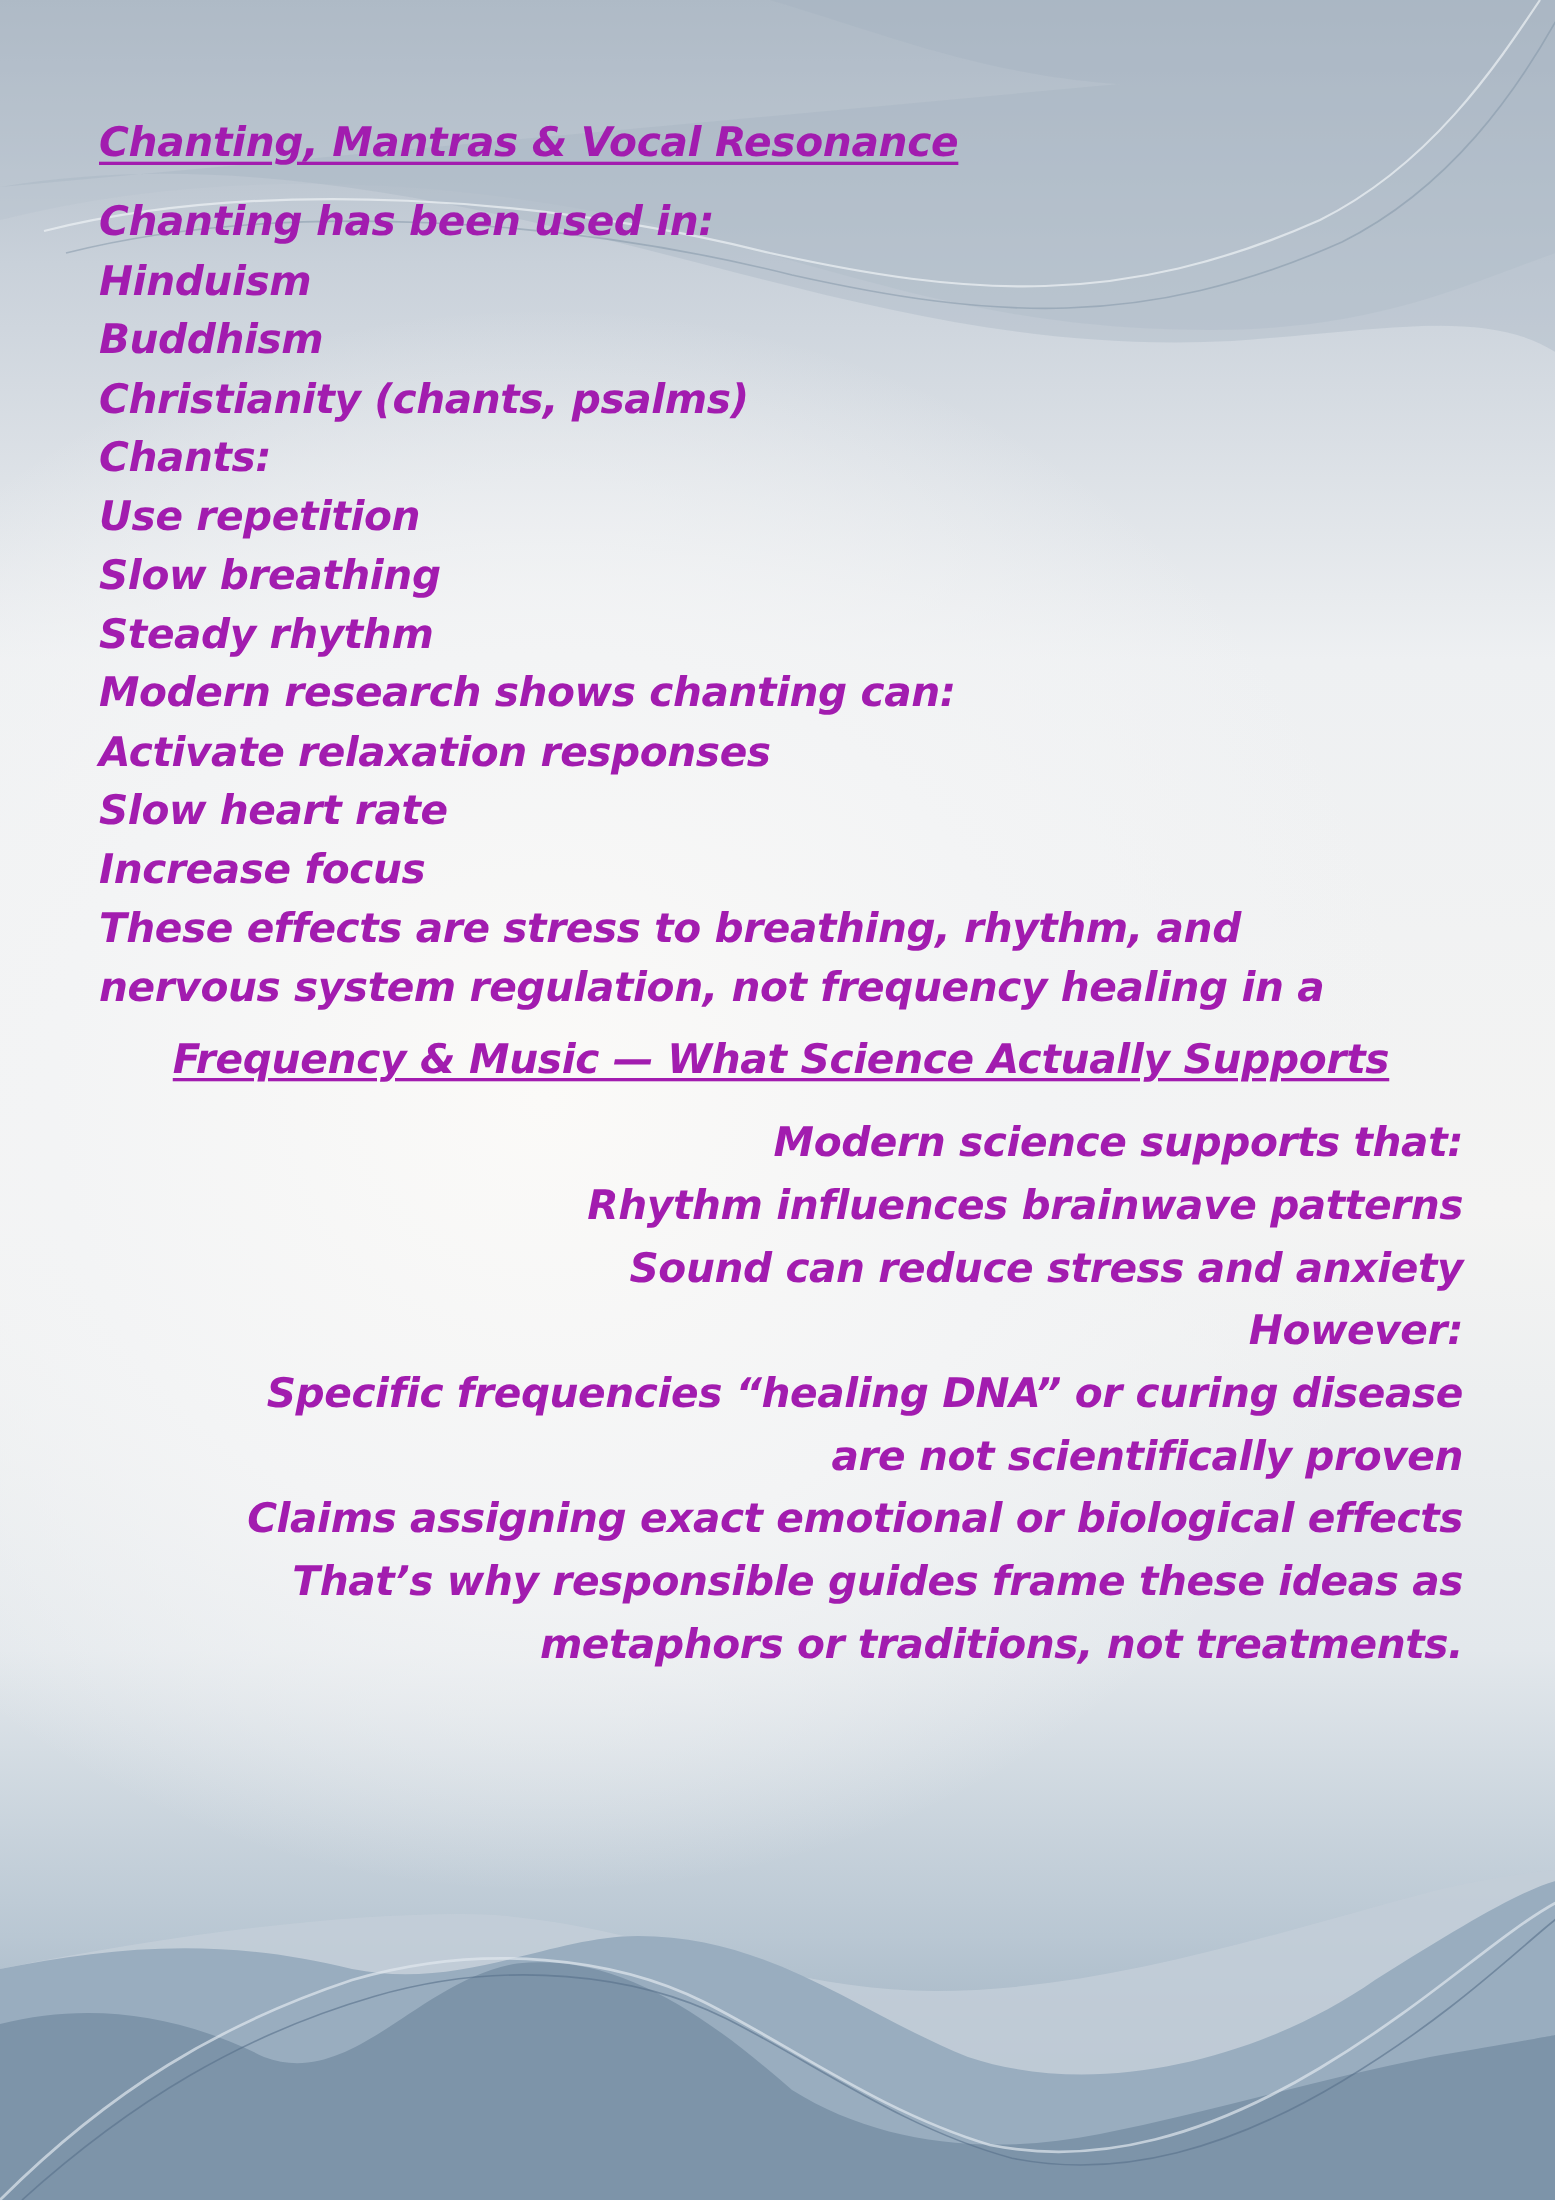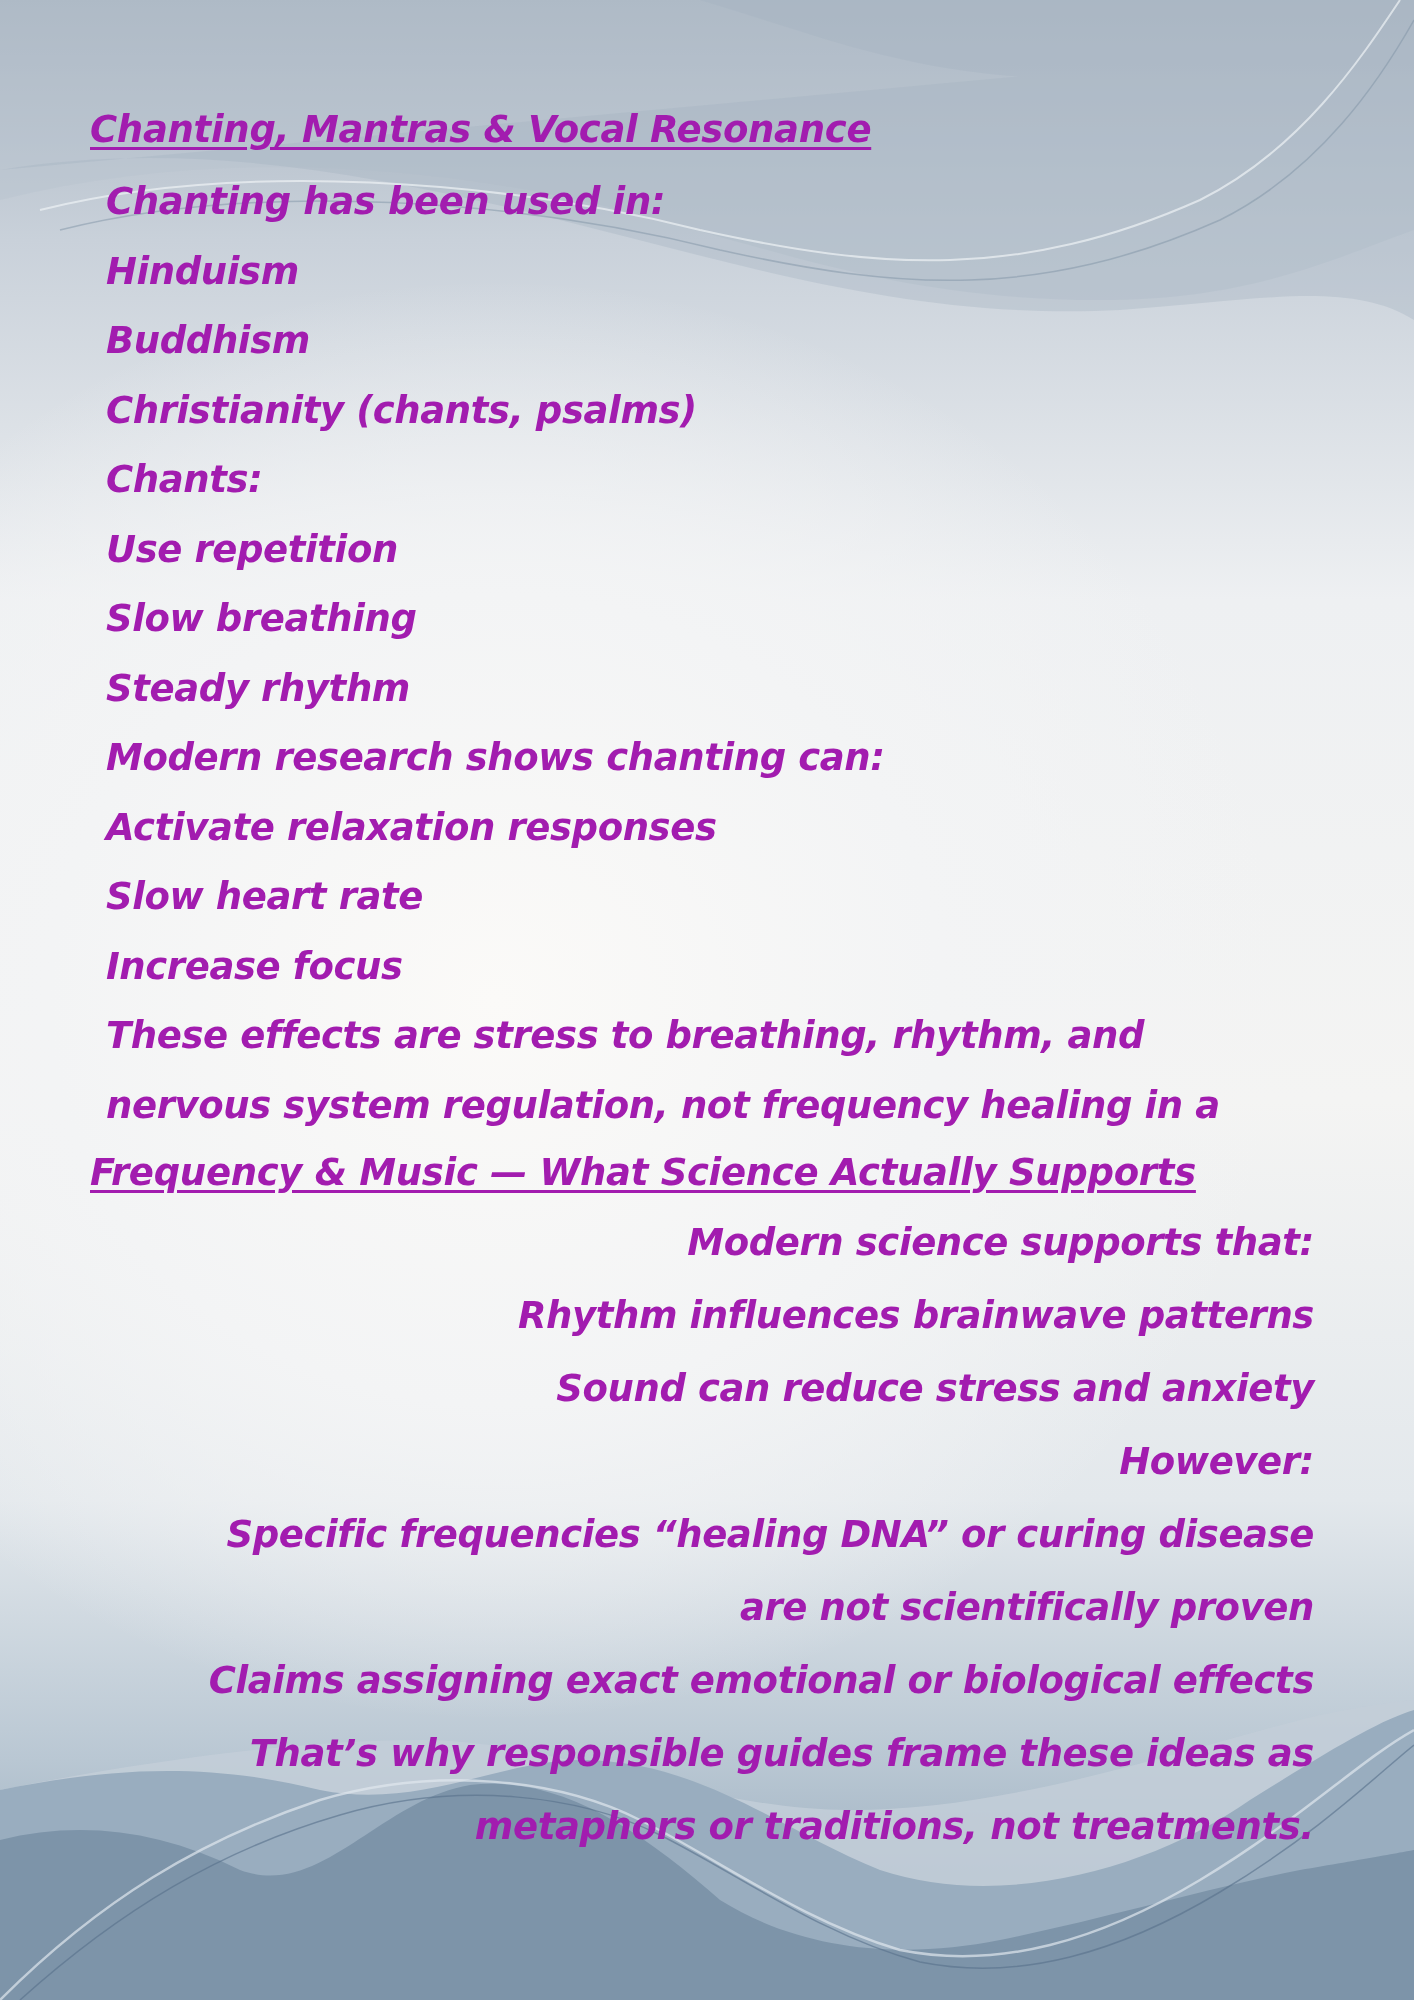--- a/index.html
+++ b/index.html
@@ -8,25 +8,25 @@
     font-family: "DejaVu Sans", sans-serif;
     background:
       radial-gradient(ellipse 70% 45% at 35% 50%, #fbfaf8 0%, #f3f4f5 45%, rgba(230,234,238,0) 80%),
       linear-gradient(180deg, #a7b3c0 0%, #c9d1da 12%, #eef0f2 30%, #f4f4f3 55%, #e3e8ec 75%, #b9c7d3 88%, #8aa0b3 100%);
   }
   .deco { position:absolute; left:0; width:1414px; pointer-events:none; }
   .deco-top { top:0; height:340px; }
   .deco-bottom { bottom:0; height:300px; }
   .content { position:absolute; left:90px; top:105px; width:1240px; color:#a21caf; }
   .h { font-style:italic; font-weight:bold; font-size:37px; text-decoration:underline; text-decoration-thickness:3px; text-underline-offset:5px; letter-spacing:-0.3px; margin:0; line-height:50px; }
-  .line { font-style:italic; font-weight:bold; font-size:37px; line-height:53.5px; letter-spacing:-0.4px; margin:16px; }
+  .line { font-style:italic; font-weight:bold; font-size:37px; line-height:53.5px; letter-spacing:-0.4px; margin:0; }
   .sec1 .line { line-height:53.5px; }
   .sec2 .line { line-height:57px;text-align:right; }
   .h1 { margin-bottom:20px; }
-  .h2 { margin-top:14px; margin-bottom:0; }
+  .h2 { margin-top:14px; margin-bottom:22px;text-align:center; }
 </style>
 </head>
 <body>
 
 <svg class="deco deco-top" viewBox="0 0 1414 340" preserveAspectRatio="none">
   <path d="M0 200 C200 150 420 160 620 210 C780 250 900 300 1100 300 C1250 300 1330 260 1414 230 L1414 0 L0 0 Z" fill="#b7c3cf" opacity="0.45"></path>
   <path d="M0 170 C180 140 360 170 560 220 C760 270 920 320 1120 310 C1260 300 1350 280 1414 320 L1414 0 L700 0 C900 60 1000 120 1414 40 Z" fill="#a3b2c0" opacity="0.35"></path>
   <path d="M40 210 C240 160 500 180 700 230 C880 270 1020 280 1200 200 C1300 150 1360 60 1400 0" stroke="#eef2f5" stroke-width="2" fill="none" opacity="0.7"></path>
   <path d="M60 230 C260 180 520 200 720 250 C900 290 1040 300 1220 220 C1320 170 1380 80 1414 20" stroke="#7f93a6" stroke-width="1.5" fill="none" opacity="0.5"></path>
 </svg>

